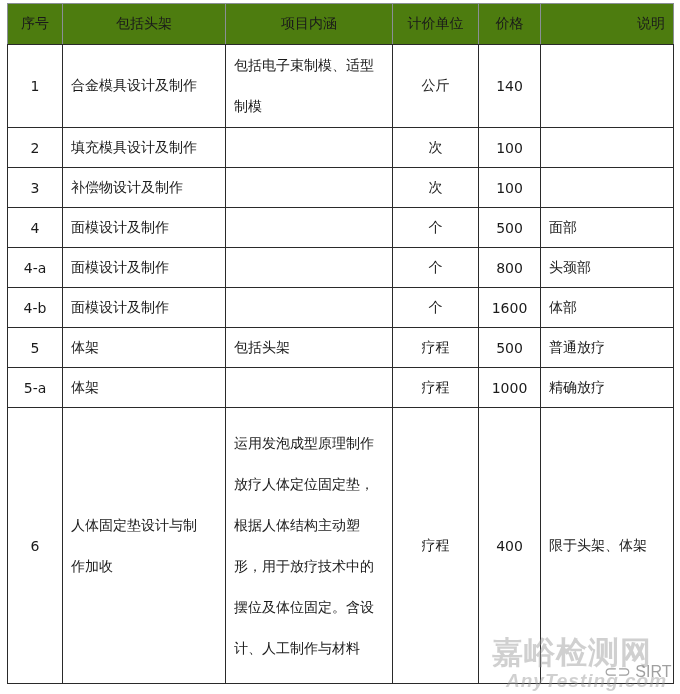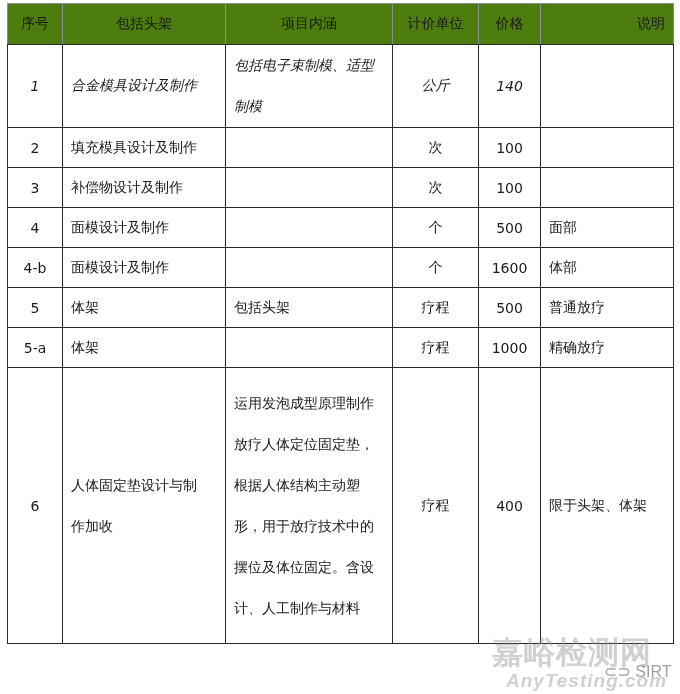--- a/index.html
+++ b/index.html
@@ -15,21 +15,21 @@
   }
   .fee-table thead th {
     background: #4d7c0f; font-weight: normal; height: 40px; text-align: center;
     border-top: 1px solid #8a8f96; border-left-color: #8a8f96; border-right-color: #8a8f96;
   }
   .fee-table thead th:first-child { border-left: 1px solid #8a8f96; }
   .fee-table thead th:last-child { border-right: 1px solid #8a8f96; text-align: right; }
   .c-center { text-align: center; }
   .c-left { text-align: left; }
   tr.row-std td { height: 39px; }
-  tr.row-tall td { height: 80px; font-style: italic; }
+  tr.row-tall td { height: 80px; }
   tr.row-xl td { height: 275px; }
   .multiline { line-height: 41px; }
   .content-xl { line-height: 41px; vertical-align: top; padding-top: 0; }
   .content-xl div { padding-bottom: 0; }
   .watermark {
     position: absolute; left: 492px; top: 632px; pointer-events: none;
     color: rgba(150,150,150,0.45);
   }
   .wm-cn { font-size: 31px; font-weight: bold; letter-spacing: 1px; font-family: Liberation Serif, serif; }
   .wm-en { position: absolute; left: 14px; top: 38px; font-size: 19px; font-style: italic; font-weight: bold; font-family: "Liberation Sans", sans-serif; letter-spacing: 1px; white-space: nowrap; }
@@ -87,20 +87,28 @@
     </tr>
     <tr class="row-std">
       <td class="c-center">4</td>
       <td class="c-left">面模设计及制作</td>
       <td class="c-left"></td>
       <td class="c-center">个</td>
       <td class="c-center">500</td>
       <td class="c-left">面部</td>
     </tr>
     <tr class="row-std">
+      <td class="c-center">4-a</td>
+      <td class="c-left">面模设计及制作</td>
+      <td class="c-left"></td>
+      <td class="c-center">个</td>
+      <td class="c-center">800</td>
+      <td class="c-left">头颈部</td>
+    </tr>
+    <tr class="row-std">
       <td class="c-center">4-b</td>
       <td class="c-left">面模设计及制作</td>
       <td class="c-left"></td>
       <td class="c-center">个</td>
       <td class="c-center">1600</td>
       <td class="c-left">体部</td>
     </tr>
     <tr class="row-std">
       <td class="c-center">5</td>
       <td class="c-left">体架</td>

